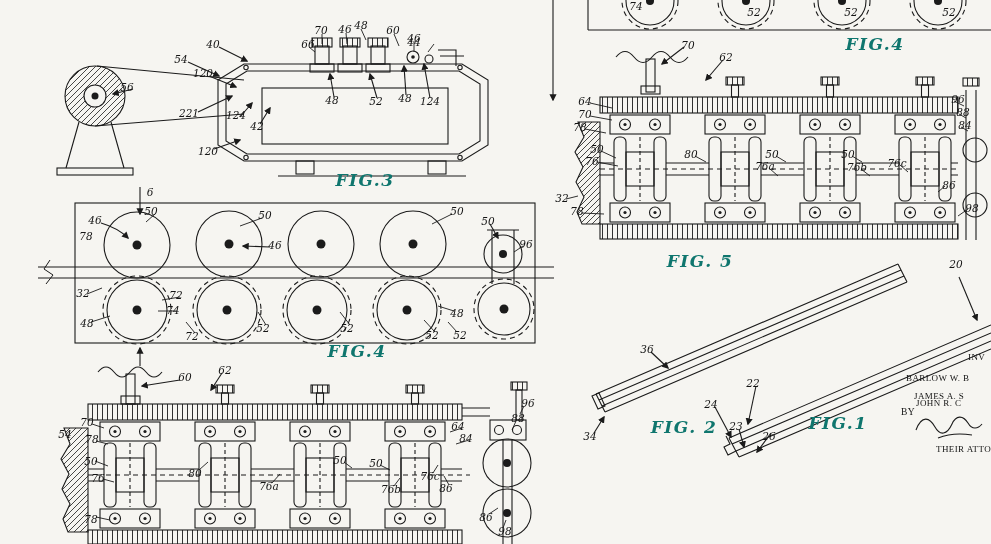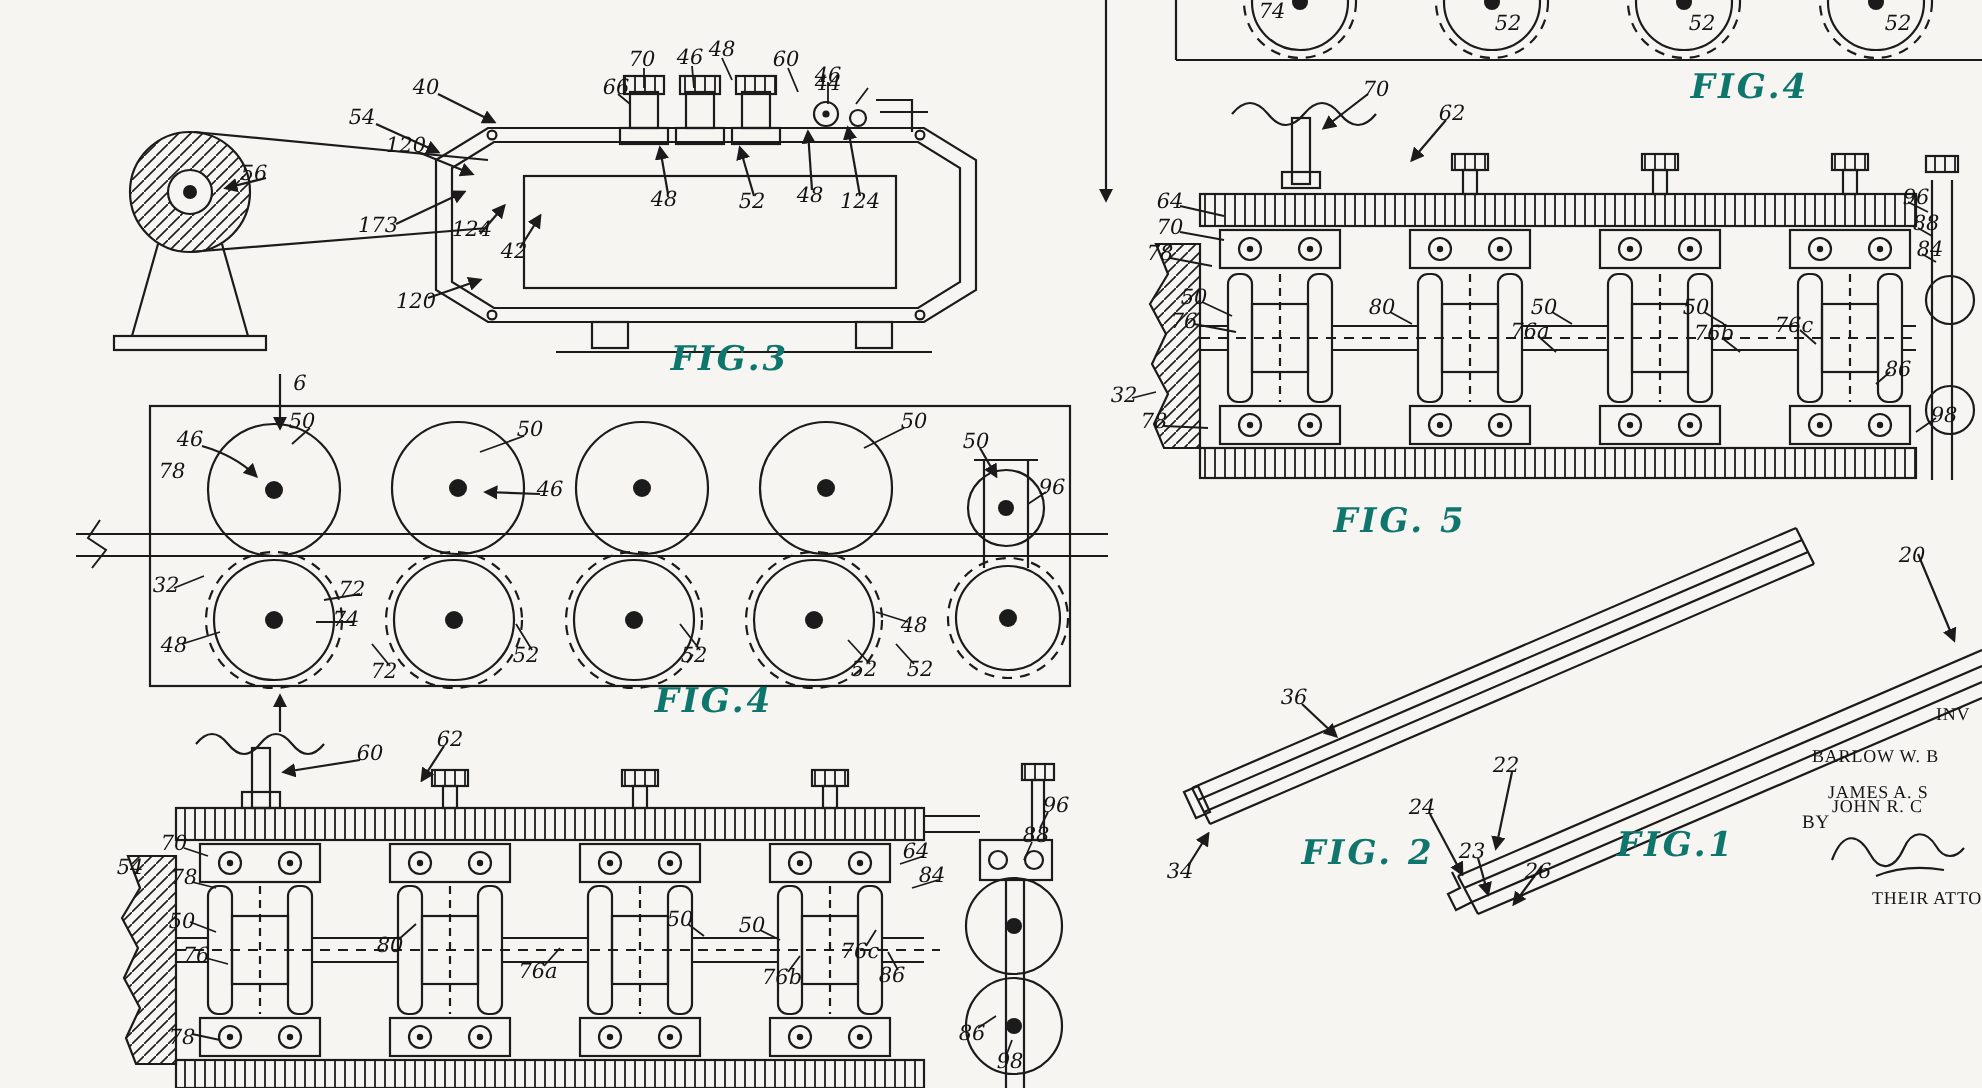--- a/index.html
+++ b/index.html
@@ -347,21 +347,21 @@
       <span class="ref" style="left: 181px; top: 59px;">54</span>
       <span class="ref" style="left: 127px; top: 87px;">56</span>
       <span class="ref" style="left: 321px; top: 30px;">70</span>
       <span class="ref" style="left: 308px; top: 44px;">66</span>
       <span class="ref" style="left: 345px; top: 29px;">46</span>
       <span class="ref" style="left: 361px; top: 25px;">48</span>
       <span class="ref" style="left: 393px; top: 30px;">60</span>
       <span class="ref" style="left: 414px; top: 38px;">46</span>
       <span class="ref" style="left: 414px; top: 42px; font-style: italic;">44</span>
       <span class="ref" style="left: 203px; top: 73px;">120</span>
-      <span class="ref" style="left: 189px; top: 113px;">173</span>
+      <span class="ref" style="left: 189px; top: 113px;">221</span>
       <span class="ref" style="left: 236px; top: 115px;">124</span>
       <span class="ref" style="left: 257px; top: 126px;">42</span>
       <span class="ref" style="left: 332px; top: 100px;">48</span>
       <span class="ref" style="left: 376px; top: 101px;">52</span>
       <span class="ref" style="left: 405px; top: 98px;">48</span>
       <span class="ref" style="left: 430px; top: 101px;">124</span>
       <span class="ref" style="left: 208px; top: 151px;">120</span>
       <span class="ref" style="left: 150px; top: 192px;">6</span>
       <span class="ref" style="left: 95px; top: 220px;">46</span>
       <span class="ref" style="left: 151px; top: 211px;">50</span>
@@ -419,21 +419,21 @@
       <span class="ref" style="left: 772px; top: 154px;">50</span>
       <span class="ref" style="left: 765px; top: 166px;">76a</span>
       <span class="ref" style="left: 848px; top: 154px;">50</span>
       <span class="ref" style="left: 857px; top: 167px;">76b</span>
       <span class="ref" style="left: 897px; top: 163px;">76c</span>
       <span class="ref" style="left: 958px; top: 99px;">96</span>
       <span class="ref" style="left: 963px; top: 112px;">88</span>
       <span class="ref" style="left: 965px; top: 125px;">84</span>
       <span class="ref" style="left: 949px; top: 185px;">86</span>
       <span class="ref" style="left: 972px; top: 208px;">98</span>
-      <span class="ref" style="left: 956px; top: 278px;">20</span>
+      <span class="ref" style="left: 956px; top: 264px;">20</span>
       <span class="ref" style="left: 647px; top: 349px;">36</span>
       <span class="ref" style="left: 590px; top: 436px;">34</span>
       <span class="ref" style="left: 753px; top: 383px;">22</span>
       <span class="ref" style="left: 711px; top: 404px;">24</span>
       <span class="ref" style="left: 736px; top: 426px;">23</span>
       <span class="ref" style="left: 769px; top: 436px;">26</span>
       <span class="caption" style="left: 365px; top: 180px;">FIG.3</span>
       <span class="caption" style="left: 357px; top: 351px;">FIG.4</span>
       <span class="caption" style="left: 875px; top: 44px;">FIG.4</span>
       <span class="caption" style="left: 700px; top: 261px;">FIG. 5</span>

